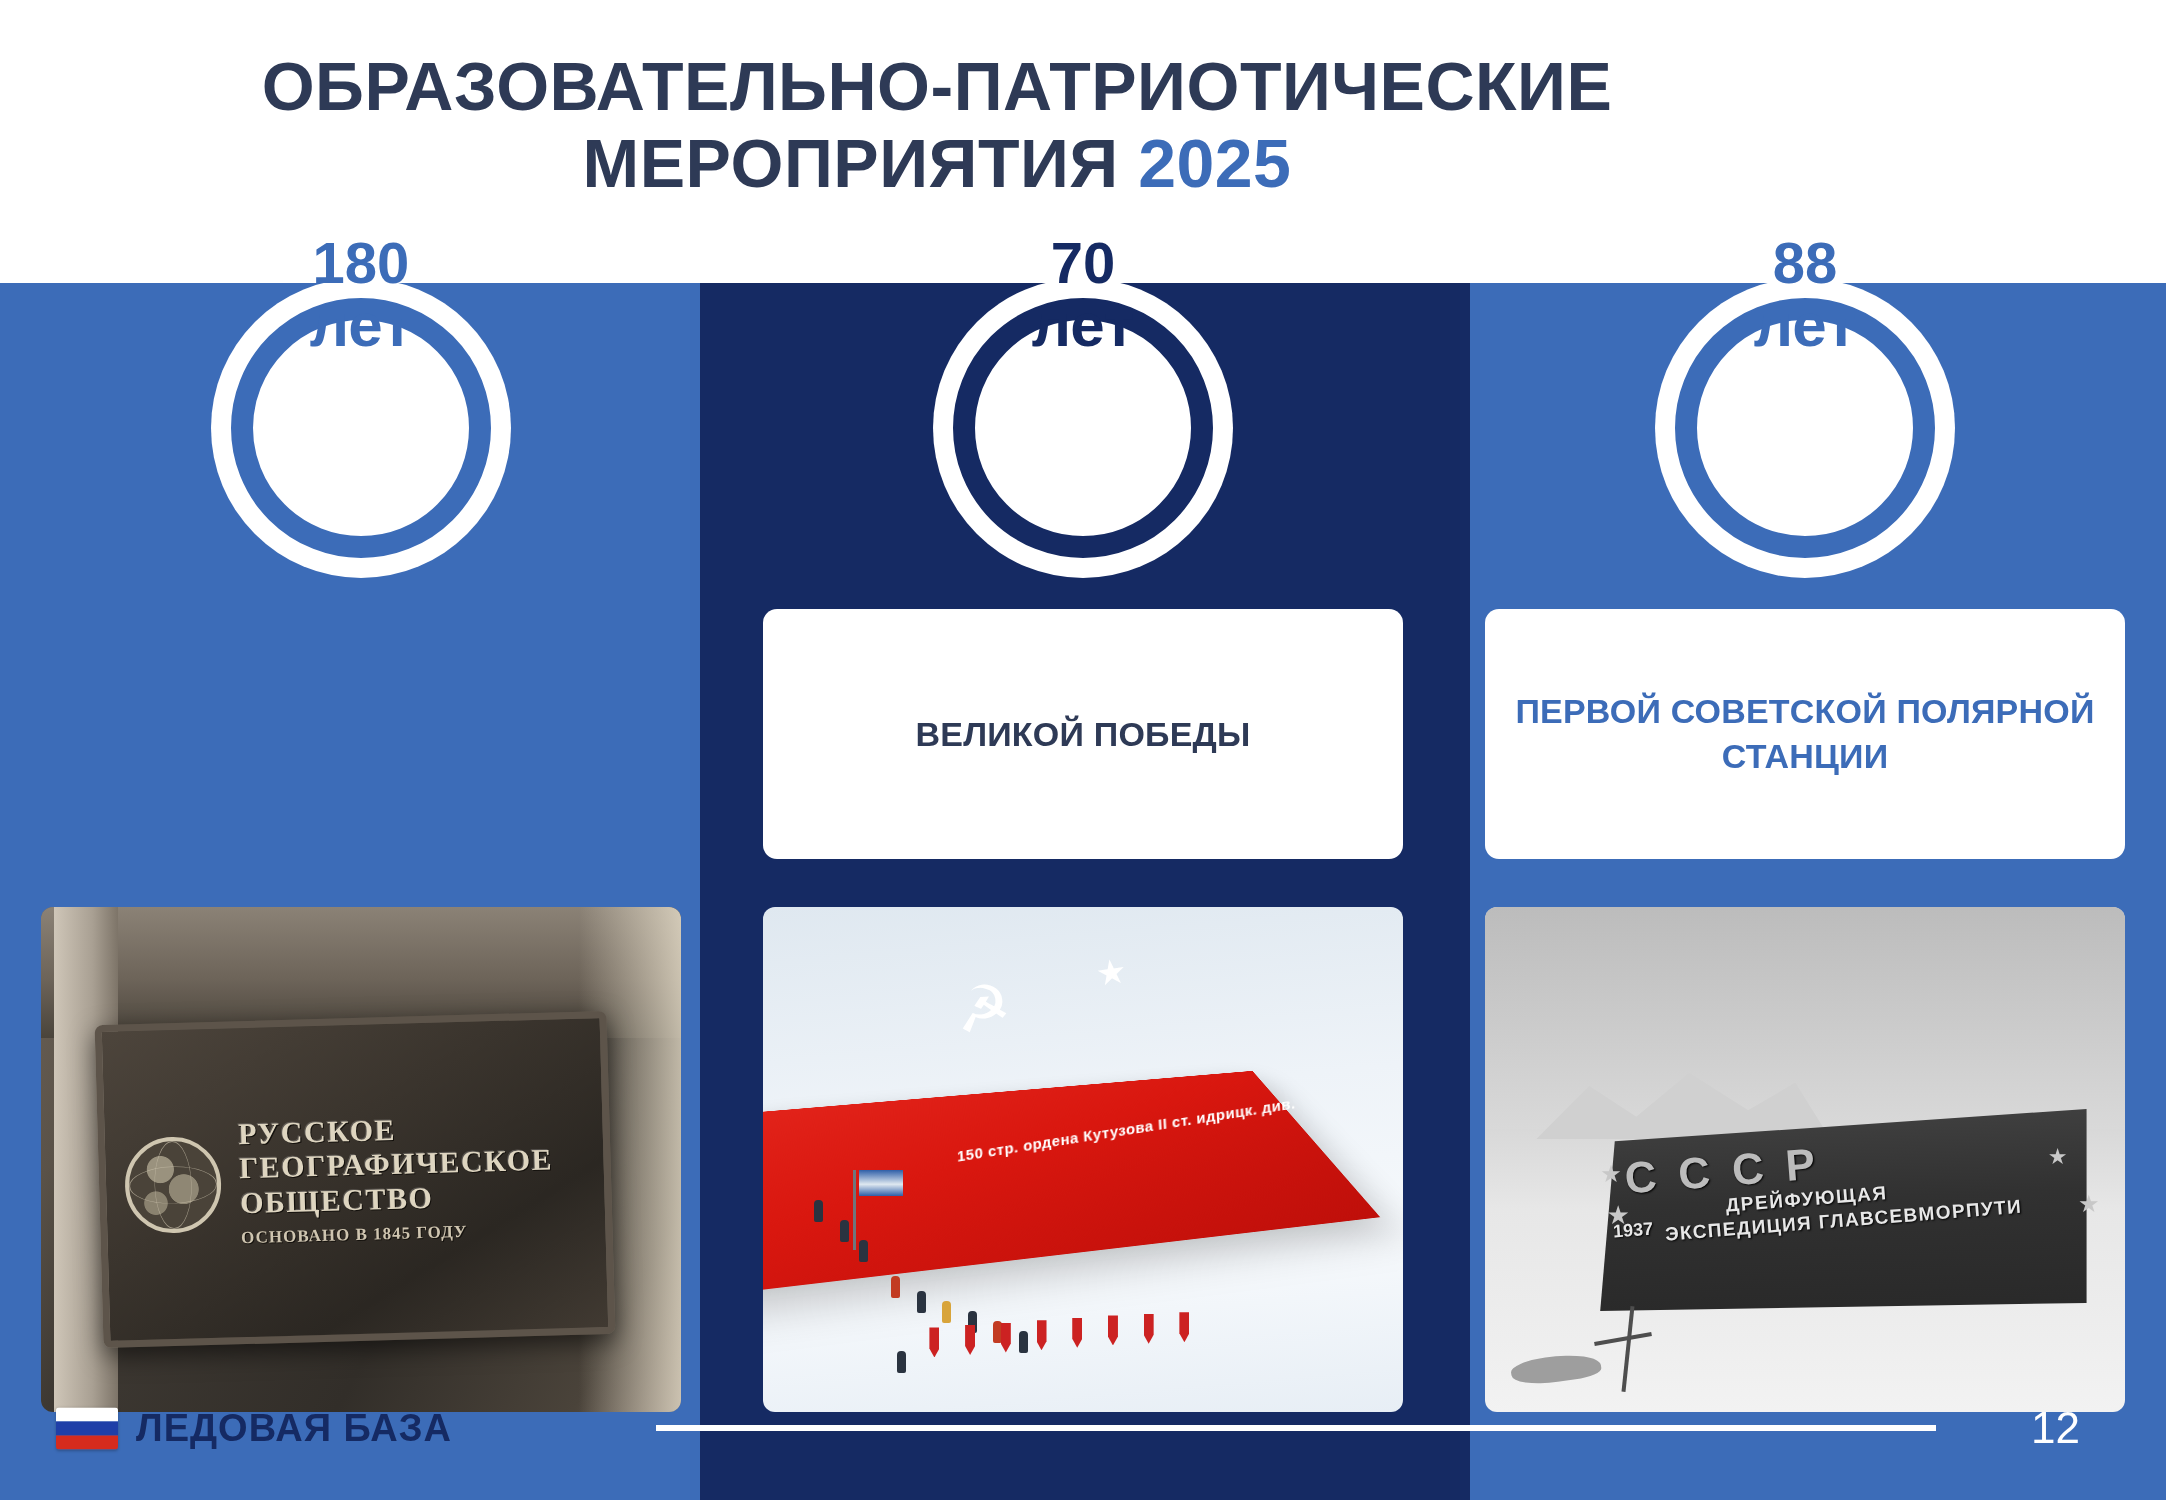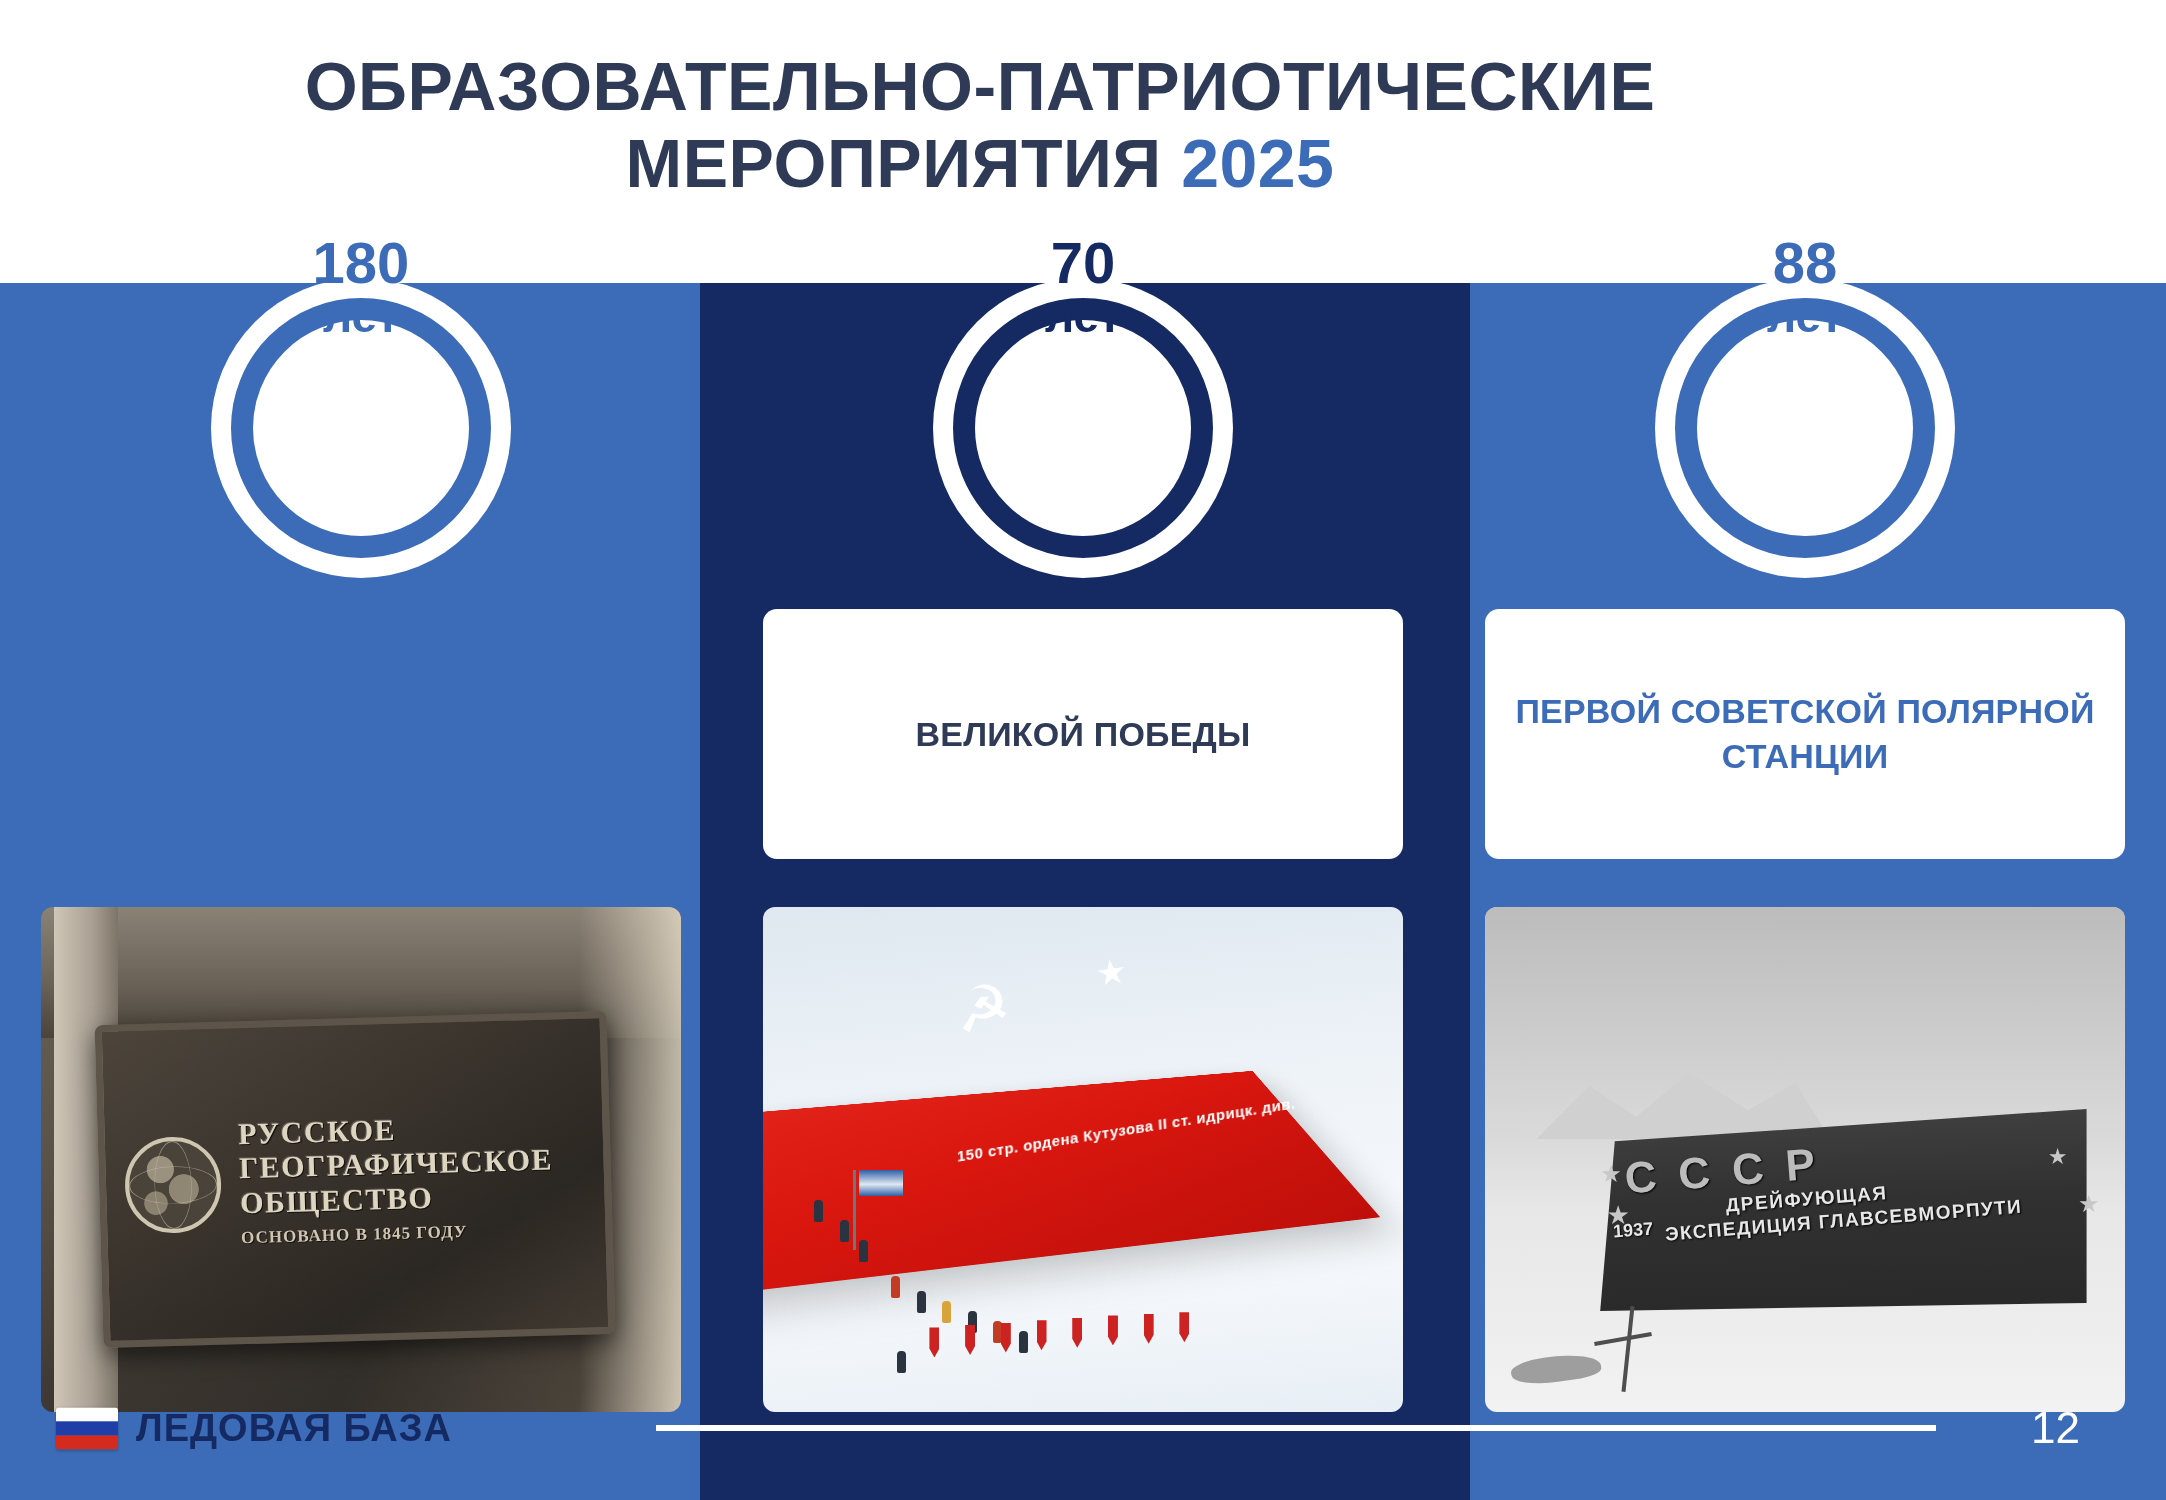--- a/index.html
+++ b/index.html
@@ -12,21 +12,20 @@
   }
 
   
   .title-area{
     position:absolute; left:0; top:0; width:1874px; height:283px;
     background:#ffffff;
     display:flex; flex-direction:column;
     align-items:center; justify-content:flex-start;
     padding-top:48px;
     z-index:5;
-    margin-left:43px;
   }
   .title-line{
     font-size:68px; font-weight:bold; letter-spacing:.5px;
     color:#2E3A56; line-height:1.13; text-align:center;
     white-space:nowrap;
   }
   .title-year{ color:#3C6CB8; }
 
   
   .bg-blue{
@@ -60,21 +59,21 @@
     background:#ffffff;
     border:22px solid #3C6CB8;
     box-shadow:0 0 0 20px #ffffff;
   }
   .col-2 .badge-ring{ border-color:#152A63; }
   .badge-num{
     font-size:58px; font-weight:bold; color:#3C6CB8; line-height:1.0;
     margin-top:-64px;
   }
   .badge-unit{
-    font-size:46px; font-weight:bold; color:#3C6CB8; line-height:1.05;
+    font-size:62px; font-weight:bold; color:#3C6CB8; line-height:1.05;
   }
   .col-2 .badge-num, .col-2 .badge-unit{ color:#152A63; }
 
   
   .badge-labels{
     position:absolute; top:266px; left:50%; transform:translateX(-50%);
     width:300px; height:160px;
     display:flex; flex-direction:column; align-items:center;
     justify-content:flex-start; padding-top:-4px;
     z-index:20; pointer-events:none;

